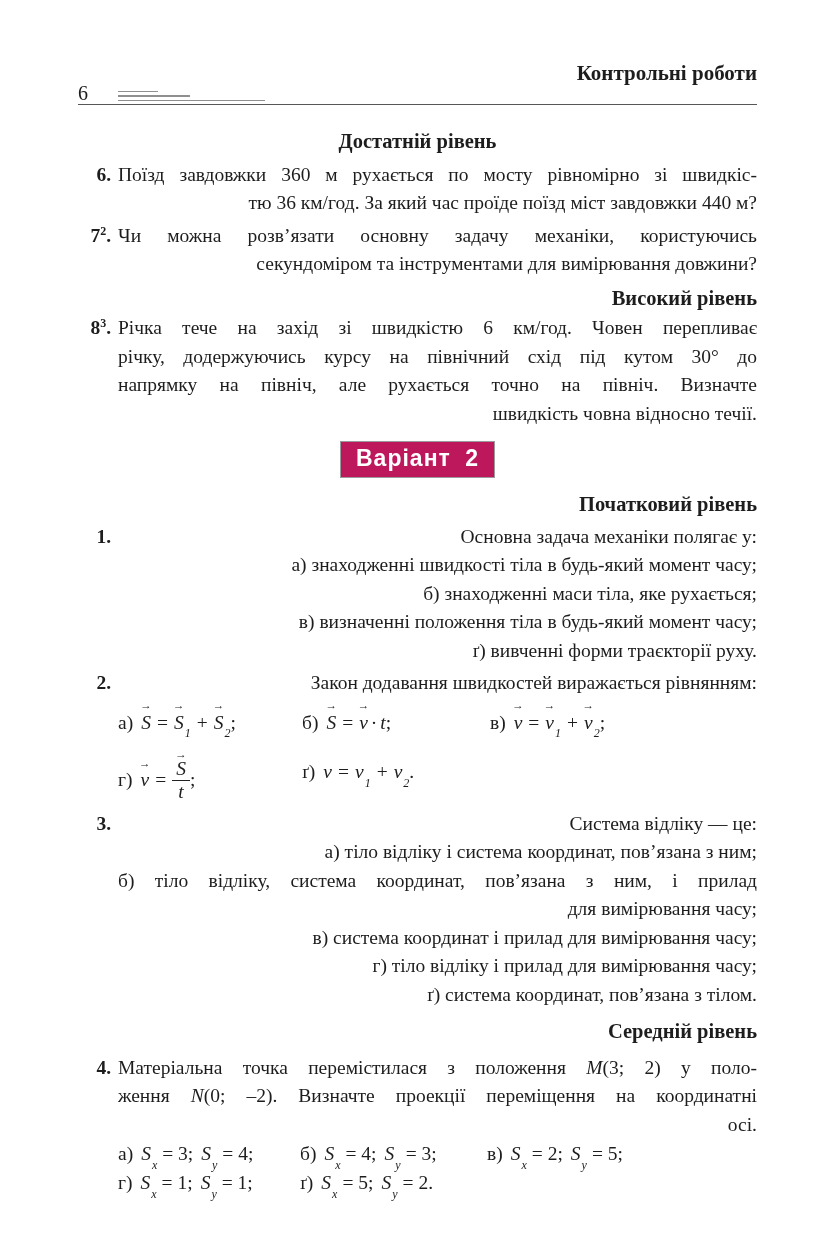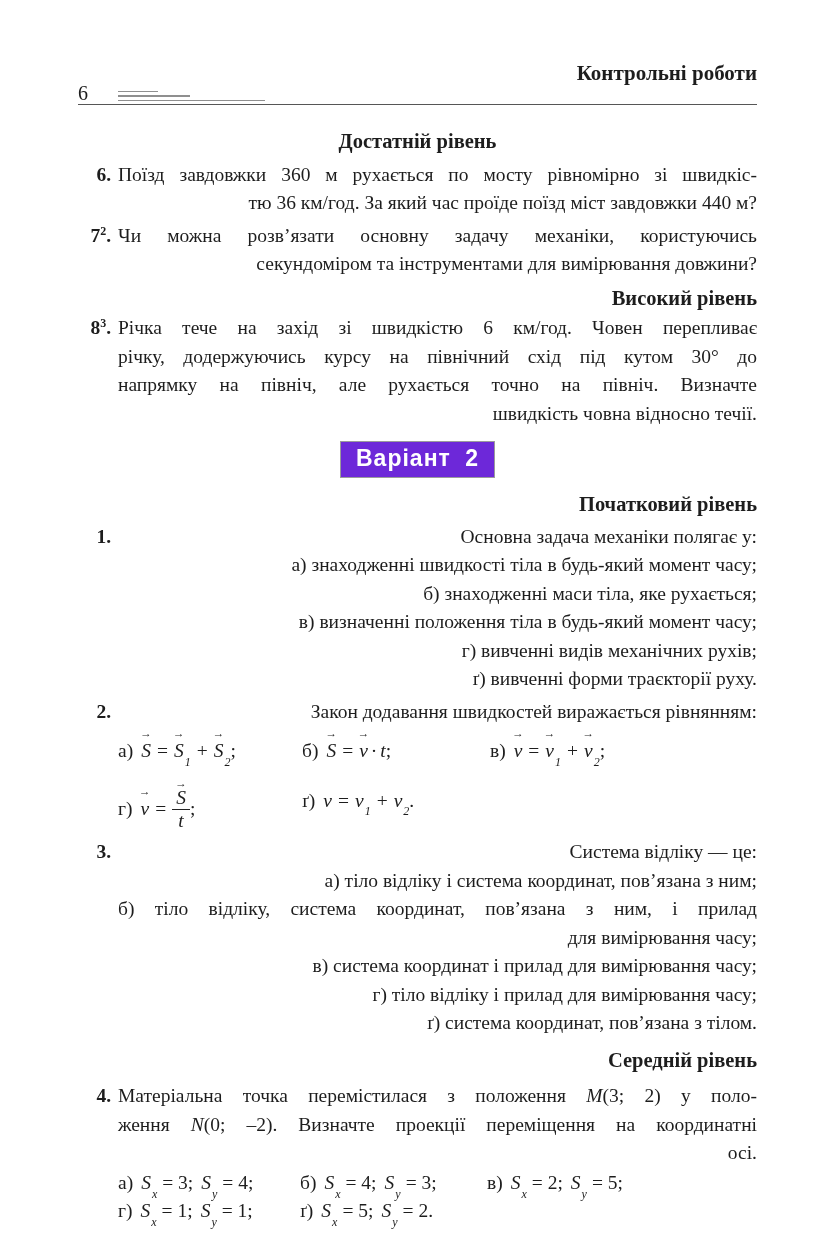--- a/index.html
+++ b/index.html
@@ -32,21 +32,21 @@
   .problem { display:flex; margin-bottom:4px; }
   .pnum { flex:0 0 40px; width:40px; box-sizing:border-box; text-align:right; padding-right:7px; font-weight:700; }
   .pnum sup { font-size:12px; line-height:0; }
   .pbody { flex:1; min-width:0; }
   .line { text-align:right; }
   .line.j { text-align:justify; text-align-last:justify; }
 
   
   .variant-box {
     width:fit-content; margin:13px auto 12px;
-    background:#6d28d9; border:1.5px solid #9b9b9b; color:#ffffff;
+    background:#be185d; border:1.5px solid #9b9b9b; color:#ffffff;
     font-family:"Liberation Sans","DejaVu Sans",sans-serif; font-weight:700;
     font-size:23px; line-height:1; padding:5px 15px 7px;
     letter-spacing:1px; word-spacing:7px;
   }
 
   
   .math { font-style:italic; white-space:nowrap; }
   .iv { font-style:italic; }
   .vl { display:inline-block; position:relative; font-style:italic; }
   .vl::before {
@@ -120,21 +120,20 @@
 
   <div class="level-heading h-init">Початковий рівень</div>
 
   <section class="problem">
     <div class="pnum"><span>1.</span></div>
     <div class="pbody">
       <div class="line">Основна задача механіки полягає у:</div>
       <div class="line">а) знаходженні швидкості тіла в будь-який момент часу;</div>
       <div class="line">б) знаходженні маси тіла, яке рухається;</div>
       <div class="line">в) визначенні положення тіла в будь-який момент часу;</div>
-      <div class="line">г) вивченні видів механічних рухів;</div>
       <div class="line">ґ) вивченні форми траєкторії руху.</div>
     </div>
   </section>
 
   <section class="problem">
     <div class="pnum"><span>2.</span></div>
     <div class="pbody">
       <div class="line">Закон додавання швидкостей виражається рівнянням:</div>
       <div class="fgrid">
 

